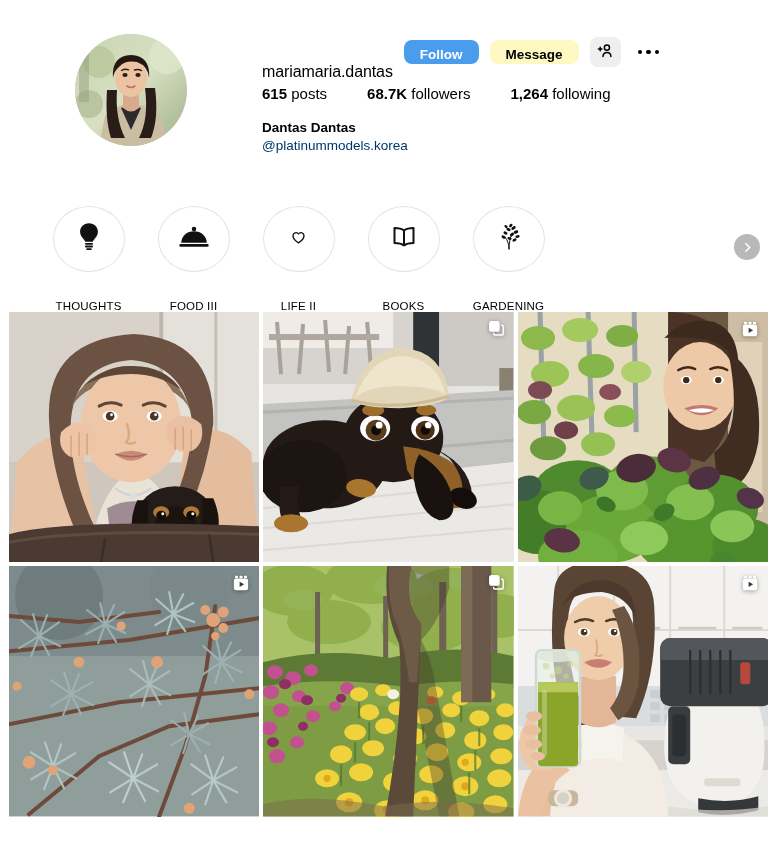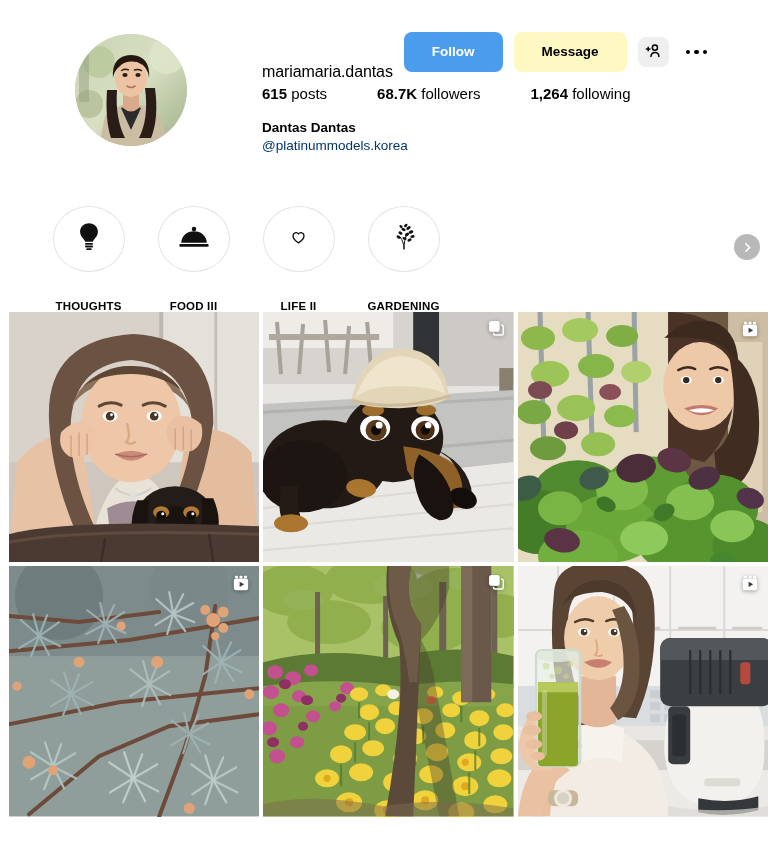--- a/index.html
+++ b/index.html
@@ -52,22 +52,22 @@
     letter-spacing: -0.1px;
     color: #000;
     line-height: 1;
     margin-top: 40px;
   }
   .btn {
     border: none;
     border-radius: 8px;
     font-size: 13.5px;
     font-weight: 700;
-    padding: 0 28px;
-    height: 40px;
+    padding: 0 16px;
+    height: 24px;
     line-height: 30px;
     cursor: pointer;
     font-family: "Liberation Sans", sans-serif;
     white-space: nowrap;
   }
   .btn-follow { background: #4a9ded; color: #ffffff; }
   .btn-message { background: #fef9c3; color: #000000; }
   .btn-icon-sq {
     background: #efefef;
     border-radius: 8px;
@@ -82,21 +82,21 @@
   .btn-more {
     width: 34px; height: 30px;
     display: flex; align-items: center; justify-content: center;
     cursor: pointer; background: transparent; border: none;
   }
   .dots { display: flex; gap: 4px; align-items: center; }
   .dots i { width: 4.5px; height: 4.5px; border-radius: 50%; background: #000; display: block; }
 
   .stats-row {
     display: flex;
-    gap: 50px;
+    gap: 40px;
     margin-top: 16px;
     font-size: 15px;
     line-height: 20px;
   }
   .stat b { font-weight: 700; }
   .stat span { font-weight: 400; }
 
   .bio { margin-top: 15px; font-size: 13.5px; line-height: 18px; }
   .bio-name { font-weight: 700; font-size: 13.5px; }
   .bio-line { margin-top: 7px; }
@@ -123,21 +123,21 @@
     border-radius: 50%;
     border: 1px solid #e3e3e3;
     background: #fff;
     display: flex;
     align-items: center;
     justify-content: center;
   }
   .hl-label {
     margin-top: 28px;
     font-size: 11.5px;
-    font-weight: 700;
+    font-weight: 400;
     letter-spacing: 0.2px;
     color: #000;
     text-align: center;
   }
   .hl-next {
     position: absolute;
     right: 8px;
     top: 38px;
     width: 26px;
     height: 26px;
@@ -304,20 +304,32 @@
       <div class="hl-ring">
         <span>
           <svg width="15" height="15" viewBox="0 0 24 24" fill="none" stroke="#111" stroke-width="2.2" stroke-linecap="round" stroke-linejoin="round" aria-hidden="true">
             <path d="M12 20.5S3.2 14.8 3.2 9.1A4.9 4.9 0 0 1 12 6.2a4.9 4.9 0 0 1 8.8 2.9c0 5.7-8.8 11.4-8.8 11.4z"></path>
           </svg>
         </span>
       </div>
       <div class="hl-label">LIFE II</div>
     </div>
 
+    <div class="hl">
+      <div class="hl-ring">
+        <span>
+          <svg width="32" height="32" viewBox="0 0 32 32" fill="none" stroke="#111" stroke-width="2" stroke-linejoin="round" aria-hidden="true">
+            <path d="M16 9.5C13.6 7.6 10.6 7 6.5 7v15c4.1 0 7.1.7 9.5 2.6"></path>
+            <path d="M16 9.5C18.4 7.6 21.4 7 25.5 7v15c-4.1 0-7.1.7-9.5 2.6"></path>
+            <path d="M16 9.5v15"></path>
+          </svg>
+        </span>
+      </div>
+      <div class="hl-label">BOOKS</div>
+    </div>
 
 
 
     <div class="hl">
       <div class="hl-ring">
         <span>
           <svg width="32" height="32" viewBox="0 0 32 32" aria-hidden="true">
             <g fill="none" stroke="#111" stroke-width="1" stroke-linecap="round">
               <path d="M16 28c0-6 1-11 3-15"></path>
               <path d="M16 28c0-5-1.5-9-4-12"></path>

